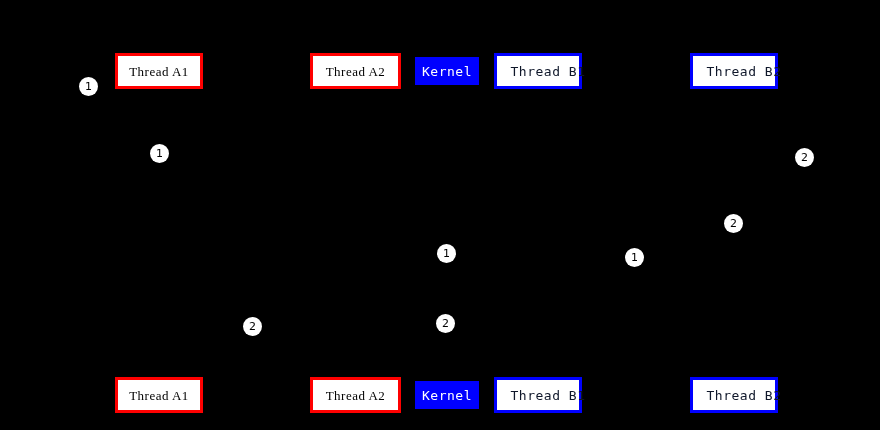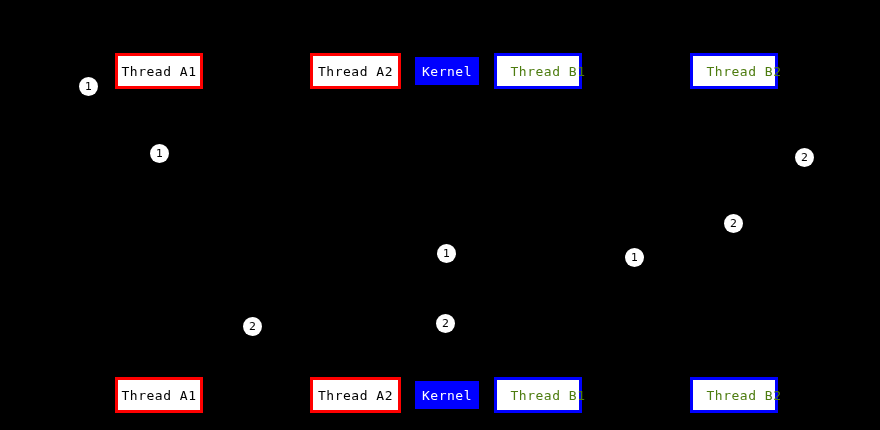--- a/index.html
+++ b/index.html
@@ -27,25 +27,26 @@
     font-family: "DejaVu Sans Mono", "Liberation Mono", monospace;
     font-size: 13px;
     letter-spacing: 0.5px;
     white-space: nowrap;
     line-height: 1;
   }
   .participant.red {
     background: #ffffff;
     border: 3px solid #ff0000;
     color: #000000;
+    font-family: Liberation Serif, serif;
   }
   .participant.blue-outline {
     background: #ffffff;
     border: 3px solid #0000ff;
-    color: #4d7c0f;
+    color: #0f172a;
     padding-left: 20px;
   }
   .participant.blue-fill {
     background: #0000ff;
     border: 0 solid #0000ff;
     color: #ffffff;
     text-align: center;
   }
 
   

